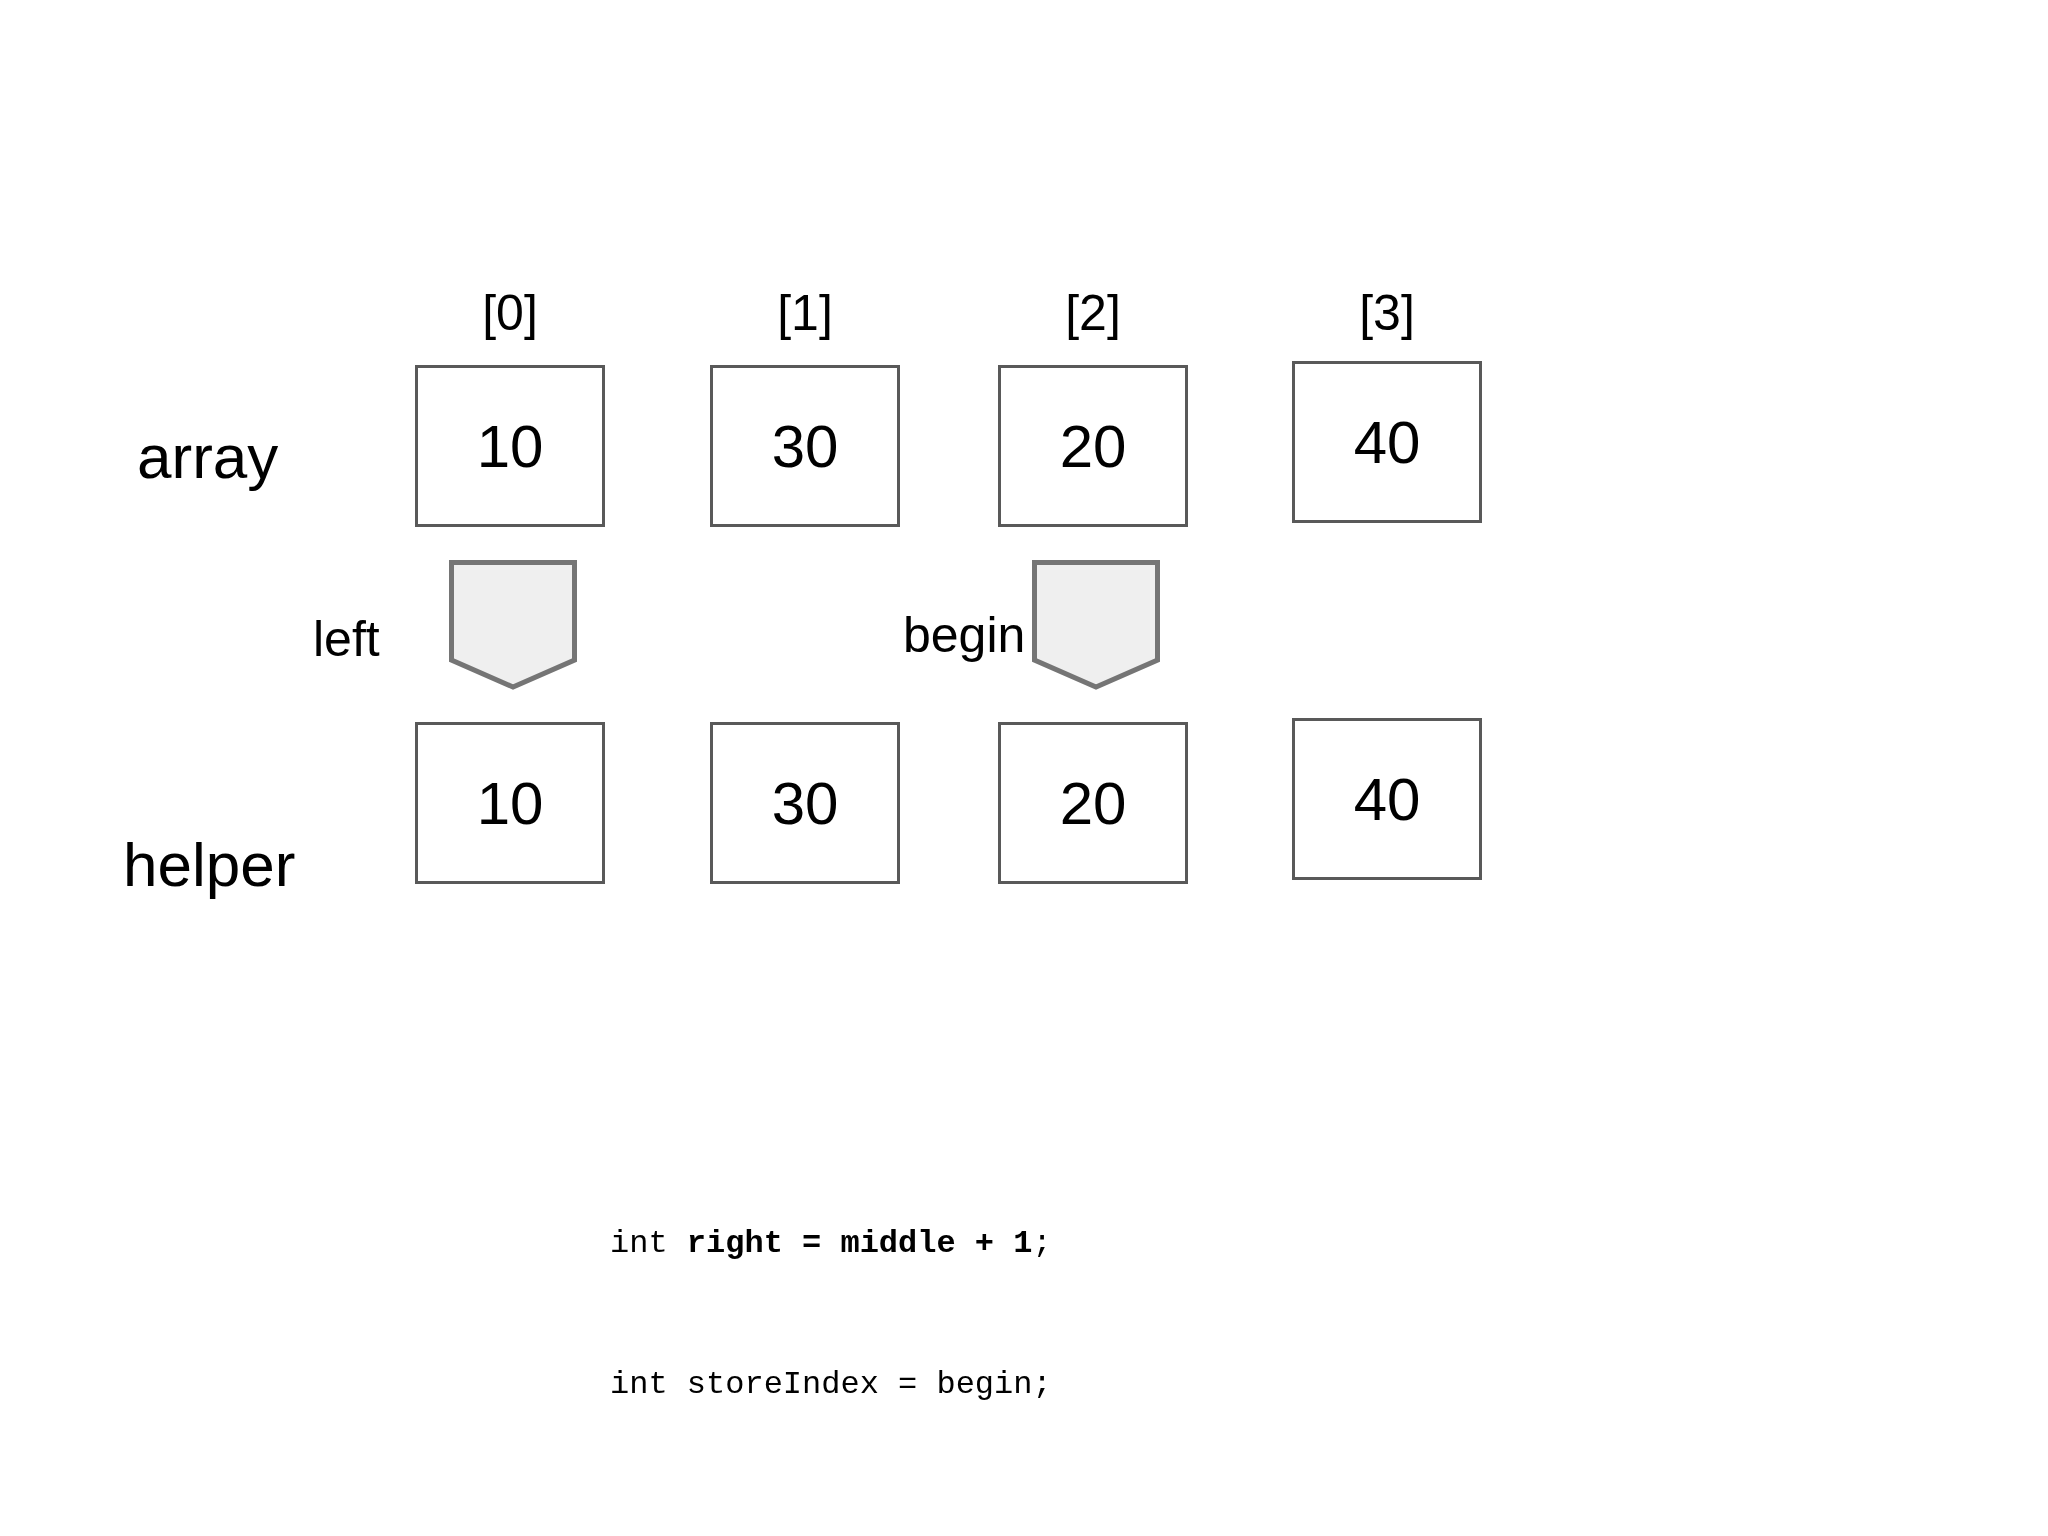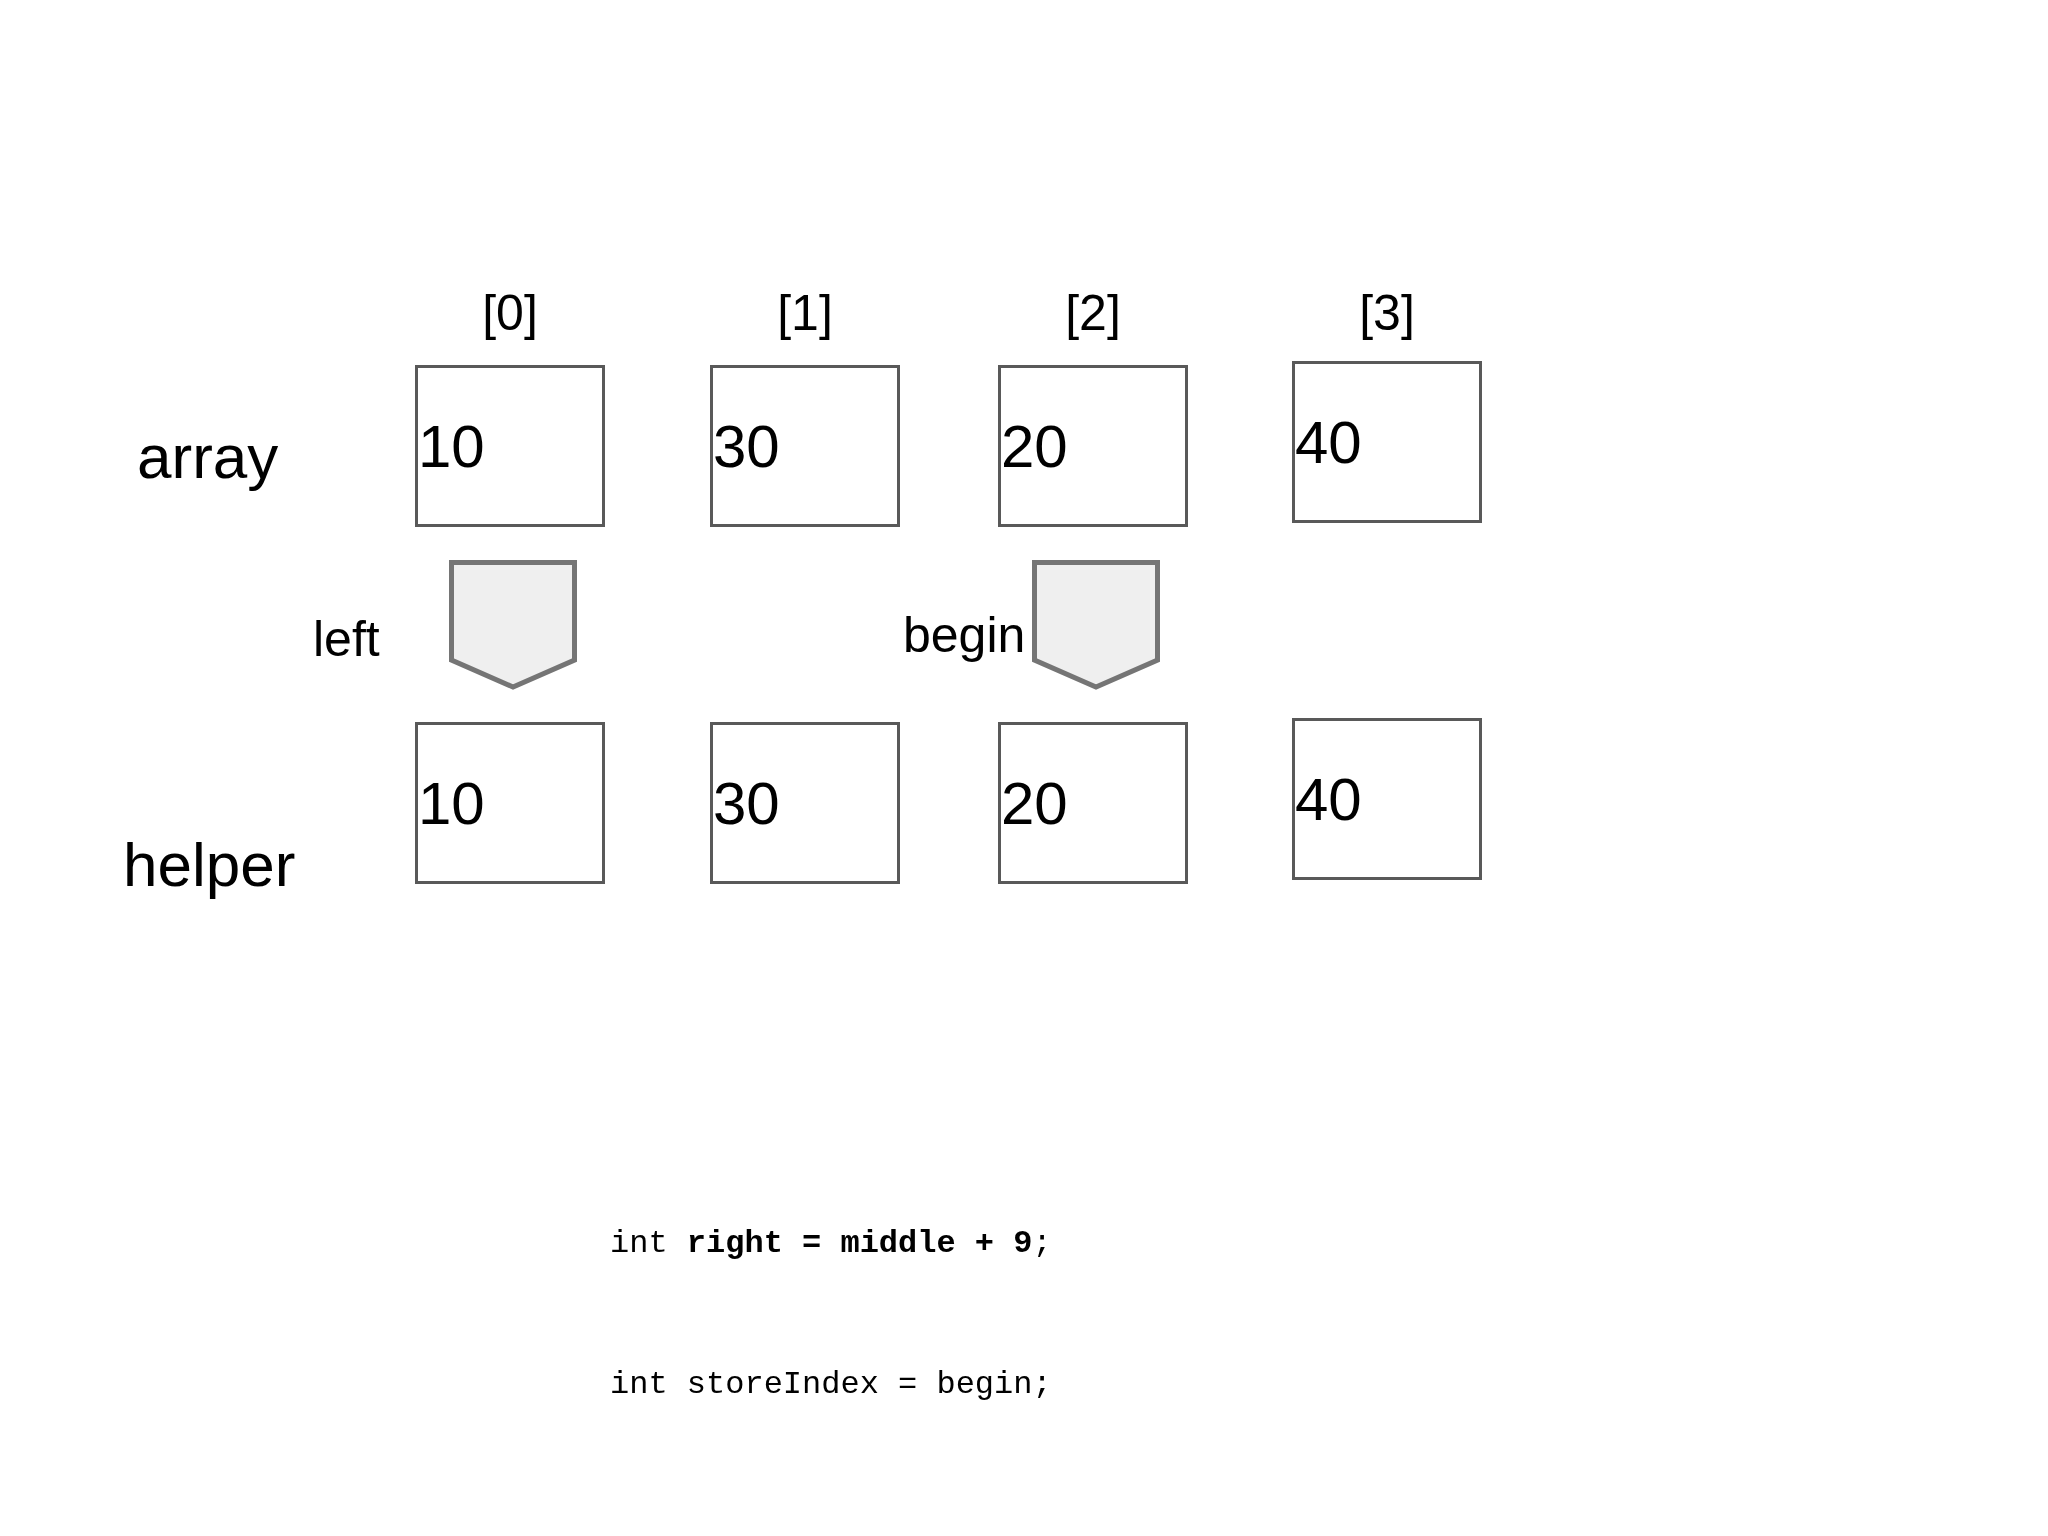--- a/index.html
+++ b/index.html
@@ -35,21 +35,21 @@
     
     .box {
       position: absolute;
       width: 190px;
       height: 162px;
       box-sizing: border-box;
       border: 3px solid var(--box_border, #595959);
       background: #ffffff;
       display: flex;
       align-items: center;
-      justify-content: flex-start;
+      justify-content: center;
       font-size: 60px;
     }
     .arr { top: 365px; }
     .arr.c3 { top: 361px; }
     .hlp { top: 722px; }
     .hlp.c3 { top: 718px; }
 
     
     .rowlabel {
       position: absolute;
@@ -141,17 +141,17 @@
     <span>30</span>
   </div>
   <div class="box hlp c2">
     <span>20</span>
   </div>
   <div class="box hlp c3">
     <span>40</span>
   </div>
 
   <div class="code">
-    <div class="code-line"><span>int </span><span class="b">right = middle + 9</span><span>;</span></div>
+    <div class="code-line"><span>int </span><span class="b">right = middle + 1</span><span>;</span></div>
     <div class="code-line"><span>int storeIndex = begin;</span></div>
   </div>
 
 </div>
 
 </body></html>

